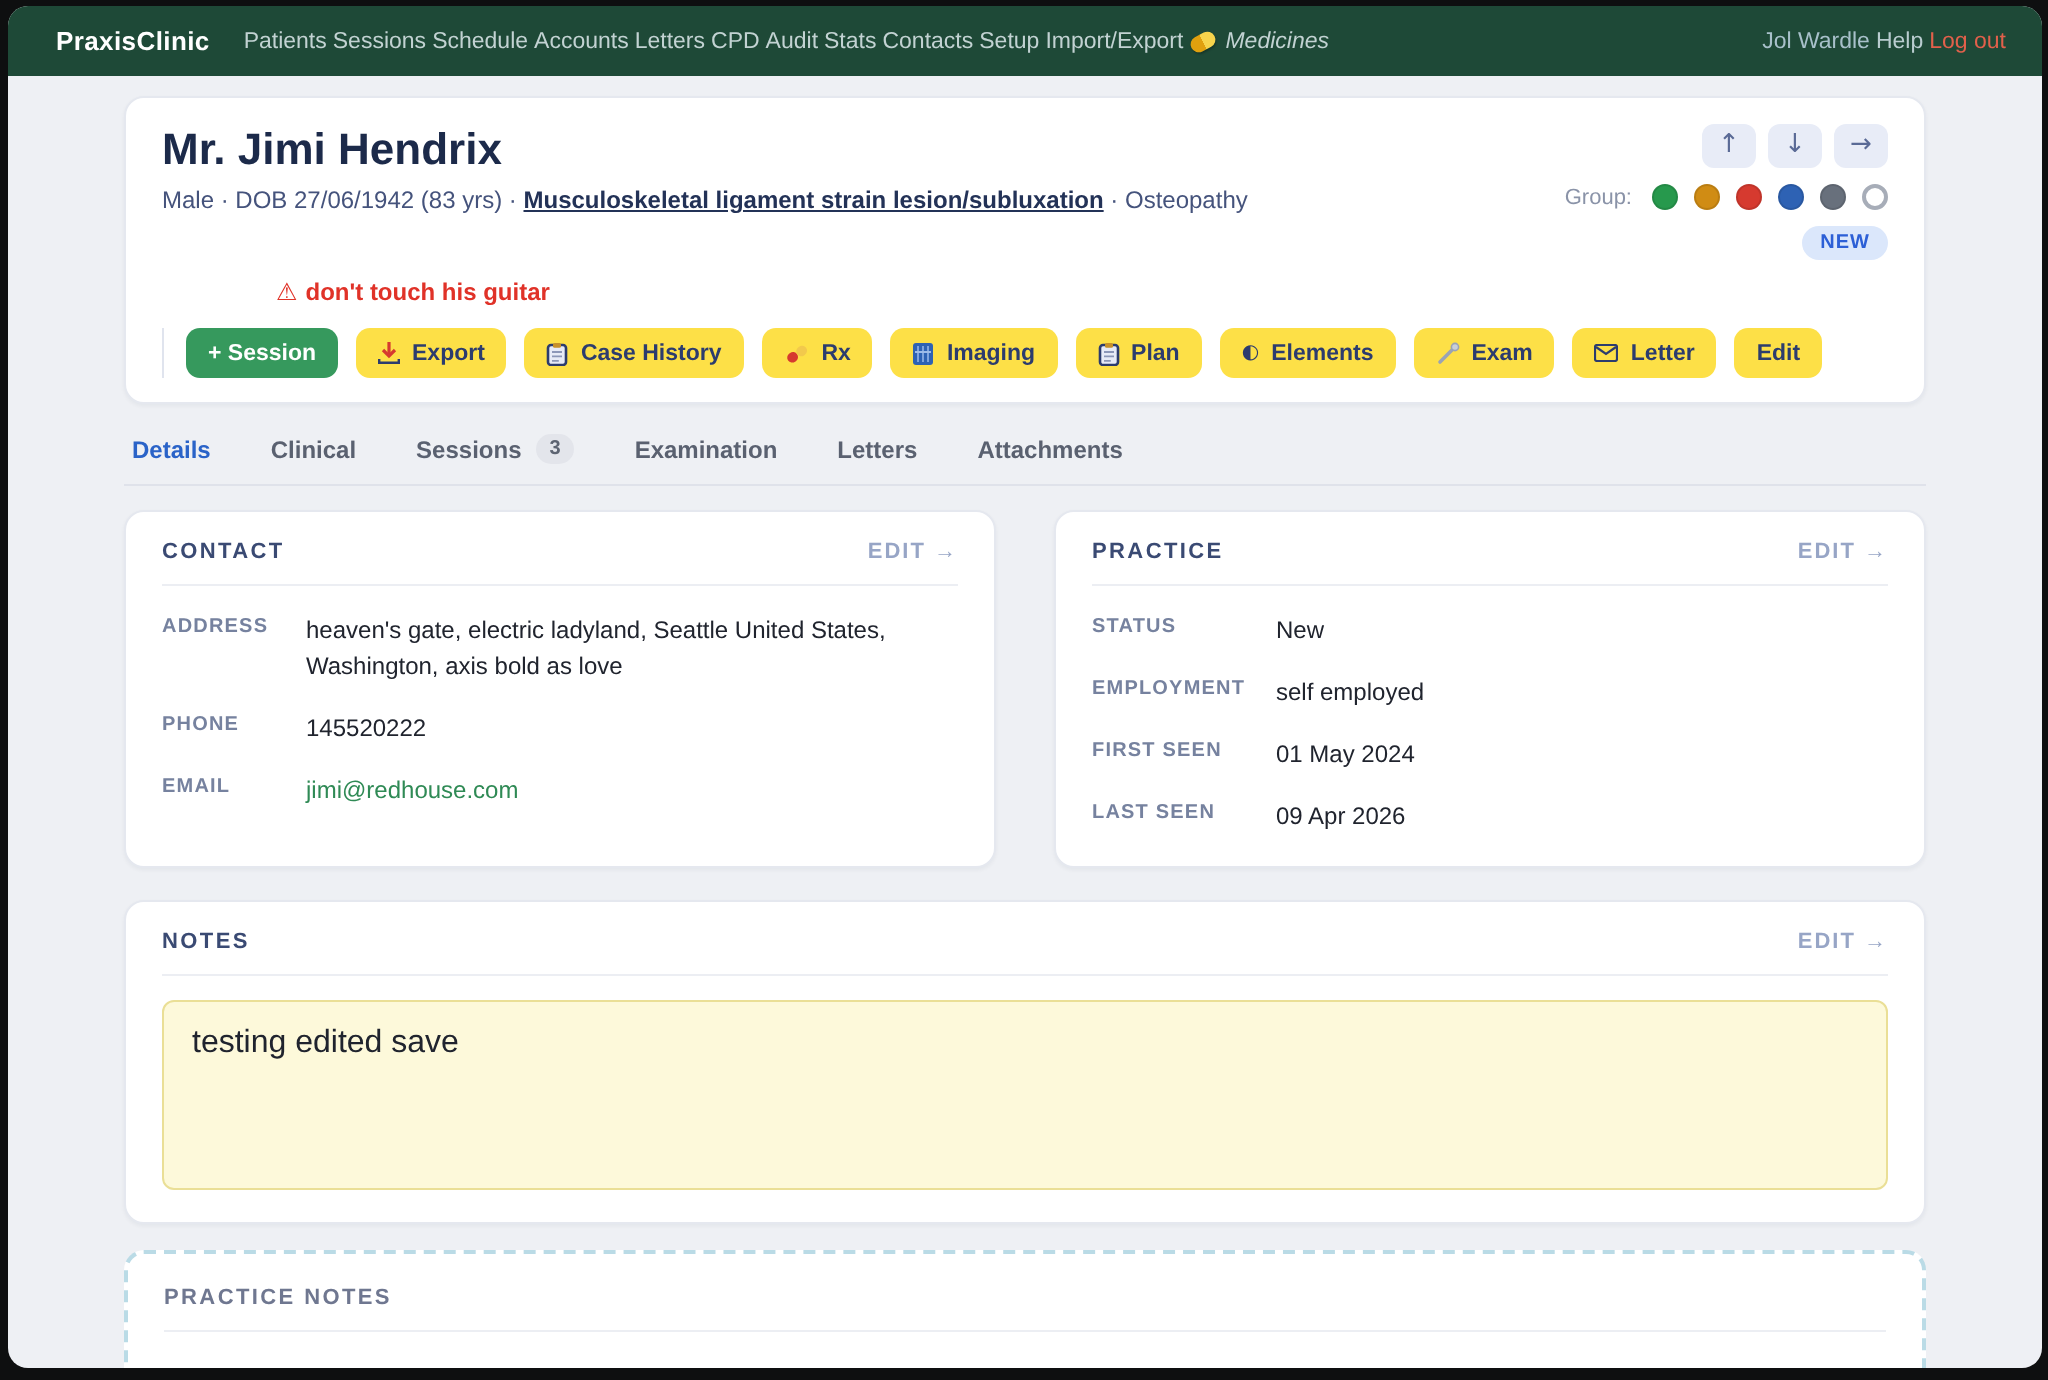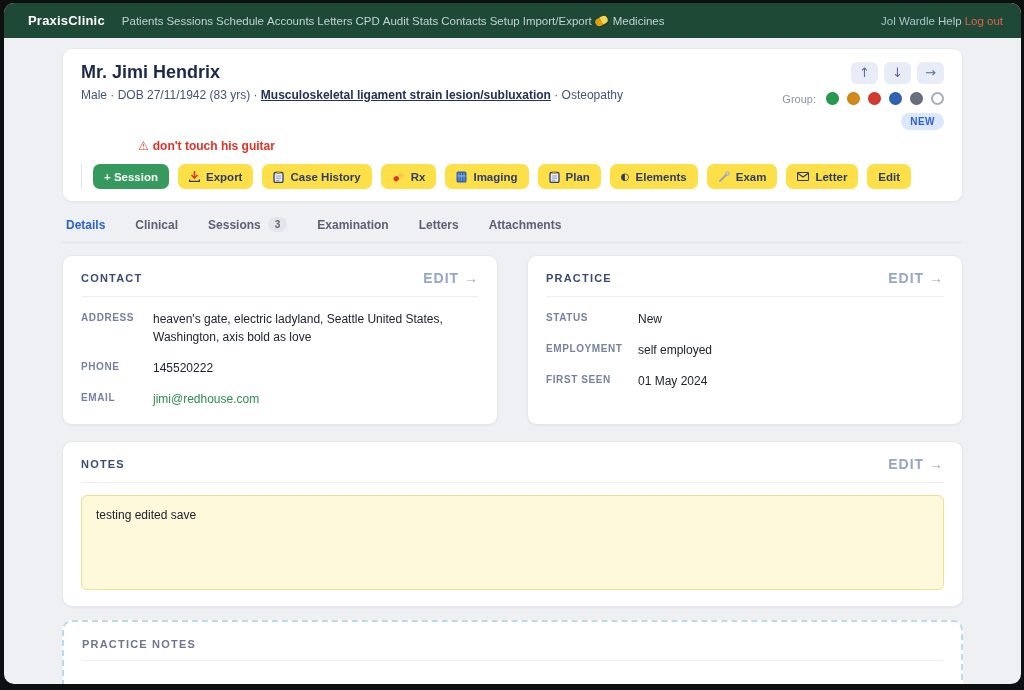--- a/index.html
+++ b/index.html
@@ -6,37 +6,37 @@
   html,body { width:1024px; height:690px; overflow:hidden; }
   body { background:#0e0f10; font-family:"Liberation Sans","DejaVu Sans",sans-serif; }
   .app { position:absolute; left:4px; top:3px; right:3px; bottom:6px;
          border-radius:10px; overflow:hidden; background:#eef0f4; }
 
   
   .nav { height:35px; background:#1e4937; display:flex; align-items:center;
          padding:0 18px 0 24px; gap:3px; }
   .nav .brand { color:#ffffff; font-weight:bold; font-size:13px; letter-spacing:.2px; margin-right:14px; }
   .nav a.navlink { color:#c2d2d2; font-size:11.5px; text-decoration:none; white-space:nowrap; }
-  .nav .medicines { display:flex; align-items:center; gap:5px; }
+  .nav .medicines { display:flex; align-items:center; gap:5px;font-style:italic; }
   .nav .spacer { flex:1; }
   .nav .user { color:#a8c0ca; font-size:11.5px; }
   .nav .help { color:#b9cccf; font-size:11.5px; text-decoration:none; }
   .nav .logout { color:#e2604b; font-size:11.5px; text-decoration:none; }
   .pill-icon { width:13px; height:8px; border-radius:5px; transform:rotate(-28deg);
                background:linear-gradient(90deg,#e0a00e 0%,#e0a00e 50%,#f6d44c 50%,#f6d44c 100%);
                display:inline-block; box-shadow:0 1px 1px rgba(0,0,0,.25); }
 
   .container { width:901px; margin:0 auto; }
 
   
   .card { background:#ffffff; border:1px solid #e5e8ef; border-radius:10px;
           box-shadow:0 1px 2px rgba(20,30,60,.05); }
   .header-card { margin-top:10px; padding:13px 18px 12px 18px; }
   .hc-top { display:flex; justify-content:space-between; }
-  .p-name { font-size:18px; font-weight:bold; color:#1c2a4a; }
+  .p-name { font-size:22px; font-weight:bold; color:#1c2a4a; }
   .p-meta { margin-top:5px; font-size:12px; color:#45537c; }
   .p-meta b { color:#233257;text-decoration:underline; }
   .hc-right { text-align:right; }
   .arrow-row { display:flex; gap:6px; justify-content:flex-end; }
   .sq-btn { width:27px; height:22px; border:none; border-radius:6px; background:#e8ecf7;
             color:#5a6a96; font-size:13px; line-height:22px; text-align:center; cursor:pointer;
             font-family:"DejaVu Sans",sans-serif; }
   .group-row { margin-top:8px; display:flex; align-items:center; gap:8px; justify-content:flex-end; }
   .group-lbl { font-size:11px; color:#8a93a8; margin-right:2px; }
   .group-dot { width:13px; height:13px; border-radius:50%; border:1px solid rgba(0,0,0,.10); cursor:pointer; }
@@ -63,32 +63,32 @@
   .tab.active { color:#2a63c8; }
   .tab-badge { background:#e3e5eb; color:#5d6472; font-size:10px; font-weight:bold;
                padding:2px 7px; border-radius:8px; }
 
   
   .cards-row { display:flex; gap:29px; margin-top:12px; }
   .info-card { flex:1; padding:14px 18px 16px 18px; }
   .card-head { display:flex; justify-content:space-between; align-items:center;
                padding-bottom:10px; border-bottom:1px solid #eceef3; }
   .card-title { font-size:11px; font-weight:bold; letter-spacing:1.2px; color:#3a4a73; }
-  .edit-link { font-size:14px; font-weight:bold; letter-spacing:1px; color:#97a5c6; text-decoration:none; }
+  .edit-link { font-size:11px; font-weight:bold; letter-spacing:1px; color:#97a5c6; text-decoration:none; }
   .kv { display:flex; margin-top:13px; }
   .kv .k { width:72px; flex:none; font-size:10px; font-weight:bold; letter-spacing:.6px;
            color:#76829f; padding-top:2px; }
   .kv.wide .k { width:92px; }
   .kv .v { font-size:12px; color:#20242e; line-height:1.5; }
   .kv .v.email { color:#2f8a55; }
 
   
   .notes-card { margin-top:16px; padding:14px 18px 16px 18px; }
   .notes-box { margin-top:12px; background:#fdf9da; border:1px solid #eadf96; border-radius:6px;
-               height:95px; padding:12px 14px; font-size:12px; color:#20242e; }
+               height:95px; padding:12px 14px; font-size:16px; color:#20242e; }
 
   
   .pn-section { margin-top:13px; background:#ffffff; border:2px dashed #badbe6; border-radius:10px;
                 padding:16px 18px 16px 18px; height:200px; }
   .pn-title { font-size:11px; font-weight:bold; letter-spacing:1.2px; color:#6f7790;
               padding-bottom:10px; border-bottom:1px solid #eceef3; }
 </style>
 </head>
 <body>
 
@@ -117,21 +117,21 @@
     <a class="logout" href="#">Log out</a>
   </nav>
 
   <div class="container">
 
     <section class="card header-card">
       <div class="hc-top">
         <div>
           <div class="p-name">Mr. Jimi Hendrix</div>
           <div class="p-meta">
-            <span>Male · DOB 27/11/1942 (83 yrs) · </span><b>Musculoskeletal ligament strain lesion/subluxation</b><span> · Osteopathy</span>
+            <span>Male · DOB 27/06/1942 (83 yrs) · </span><b>Musculoskeletal ligament strain lesion/subluxation</b><span> · Osteopathy</span>
           </div>
         </div>
         <div class="hc-right">
           <div class="arrow-row">
             <button class="sq-btn">↑</button>
             <button class="sq-btn">↓</button>
             <button class="sq-btn">→</button>
           </div>
           <div class="group-row">
             <span class="group-lbl">Group:</span>
@@ -271,20 +271,24 @@
           <span class="v">New</span>
         </div>
         <div class="kv wide">
           <span class="k">EMPLOYMENT</span>
           <span class="v">self employed</span>
         </div>
         <div class="kv wide">
           <span class="k">FIRST SEEN</span>
           <span class="v">01 May 2024</span>
         </div>
+        <div class="kv wide">
+          <span class="k">LAST SEEN</span>
+          <span class="v">09 Apr 2026</span>
+        </div>
       </section>
     </div>
 
     <section class="card notes-card">
       <div class="card-head">
         <span class="card-title">NOTES</span>
         <a class="edit-link" href="#">EDIT →</a>
       </div>
       <div class="notes-box">testing edited save</div>
     </section>

